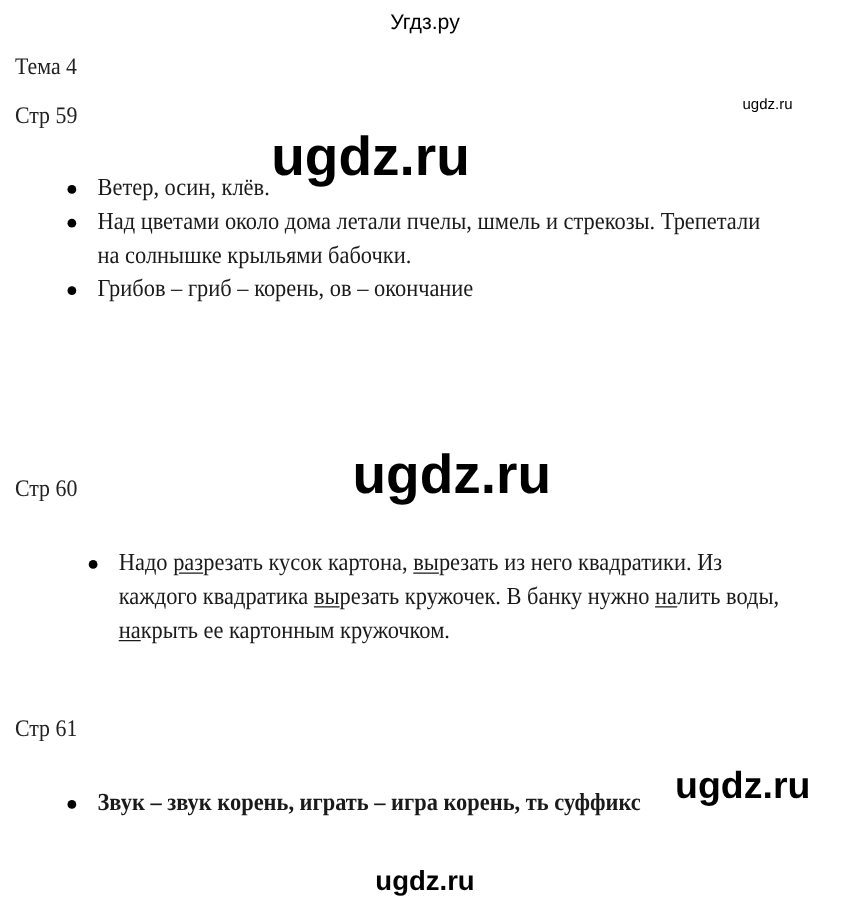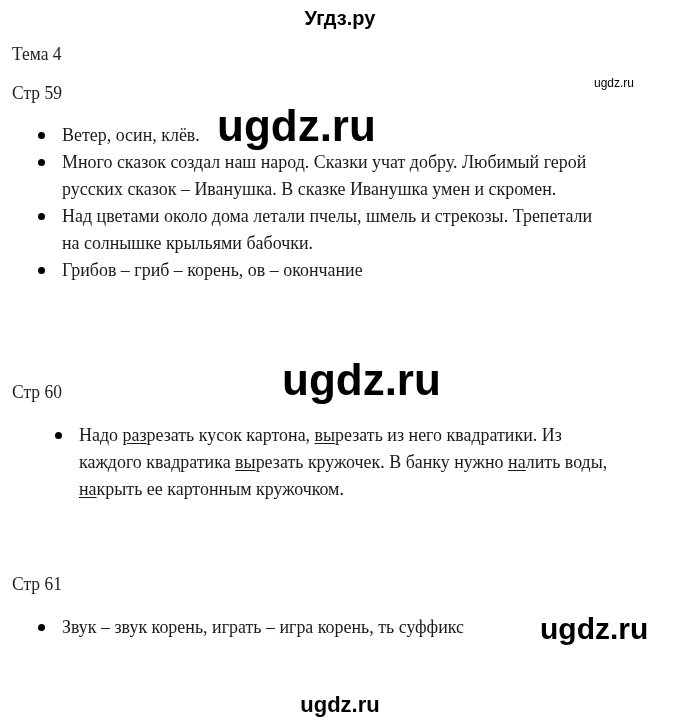--- a/index.html
+++ b/index.html
@@ -15,38 +15,38 @@
       color: #111111;
       font-family: "Liberation Serif", serif;
     }
     .site-title {
       position: absolute;
       top: 4px;
       left: 0;
       width: 680px;
       text-align: center;
       font-family: "Liberation Sans", sans-serif;
-      font-weight: bold;
-      font-size: 20px;
+      font-weight: normal;
+      font-size: 17px;
       line-height: 28px;
       color: #000;
     }
     .heading {
       position: absolute;
       left: 12px;
       font-size: 19px;
       line-height: 22px;
       color: #222;
       transform: scaleX(0.92);
       transform-origin: left;
     }
     .bullet-list {
       position: absolute;
       left: 0;
-      margin: 0;
+      margin: 16px;
       padding: 0;
       list-style: none;
       width: 592px;
     }
     .bullet-list li {
       position: relative;
       padding-left: 62px;
       padding-right: 10px;
       font-size: 19.5px;
       line-height: 27px;
@@ -115,25 +115,20 @@
 
 <div class="heading" style="top:82px;">Стр 59</div>
 
 <ul class="bullet-list" style="top:121px;">
   <li>
     <span class="bullet"></span>
     <span class="txt">Ветер, осин, клёв.</span>
   </li>
   <li>
     <span class="bullet"></span>
-    <span class="txt">Много сказок создал наш народ. Сказки учат добру. Любимый герой</span><br>
-    <span class="txt">русских сказок – Иванушка. В сказке Иванушка умен и скромен.</span>
-  </li>
-  <li>
-    <span class="bullet"></span>
     <span class="txt">Над цветами около дома летали пчелы, шмель и стрекозы. Трепетали</span><br>
     <span class="txt">на солнышке крыльями бабочки.</span>
   </li>
   <li>
     <span class="bullet"></span>
     <span class="txt">Грибов – гриб – корень, ов – окончание</span>
   </li>
 </ul>
 
 <div class="wm-large" style="top:104px; left:217px;">ugdz.ru</div>
@@ -146,21 +141,21 @@
   <li>
     <span class="bullet"></span>
     <span class="txt"><span>Надо </span><span class="uline">раз</span><span>резать кусок картона, </span><span class="uline">вы</span><span>резать из него квадратики. Из</span></span><br>
     <span class="txt"><span>каждого квадратика </span><span class="uline">вы</span><span>резать кружочек. В банку нужно </span><span class="uline">на</span><span>лить воды,</span></span><br>
     <span class="txt"><span class="uline">на</span><span>крыть ее картонным кружочком.</span></span>
   </li>
 </ul>
 
 <div class="heading" style="top:573px;">Стр 61</div>
 
-<ul class="bullet-list" style="top:613px;">
+<ul class="bullet-list" style="top:613px;font-weight:bold;">
   <li>
     <span class="bullet"></span>
     <span class="txt">Звук – звук корень, играть – игра корень, ть суффикс</span>
   </li>
 </ul>
 
 <div class="wm-medium" style="top:614px; left:540px;">ugdz.ru</div>
 
 <div class="wm-footer" style="top:693px;">ugdz.ru</div>
 

